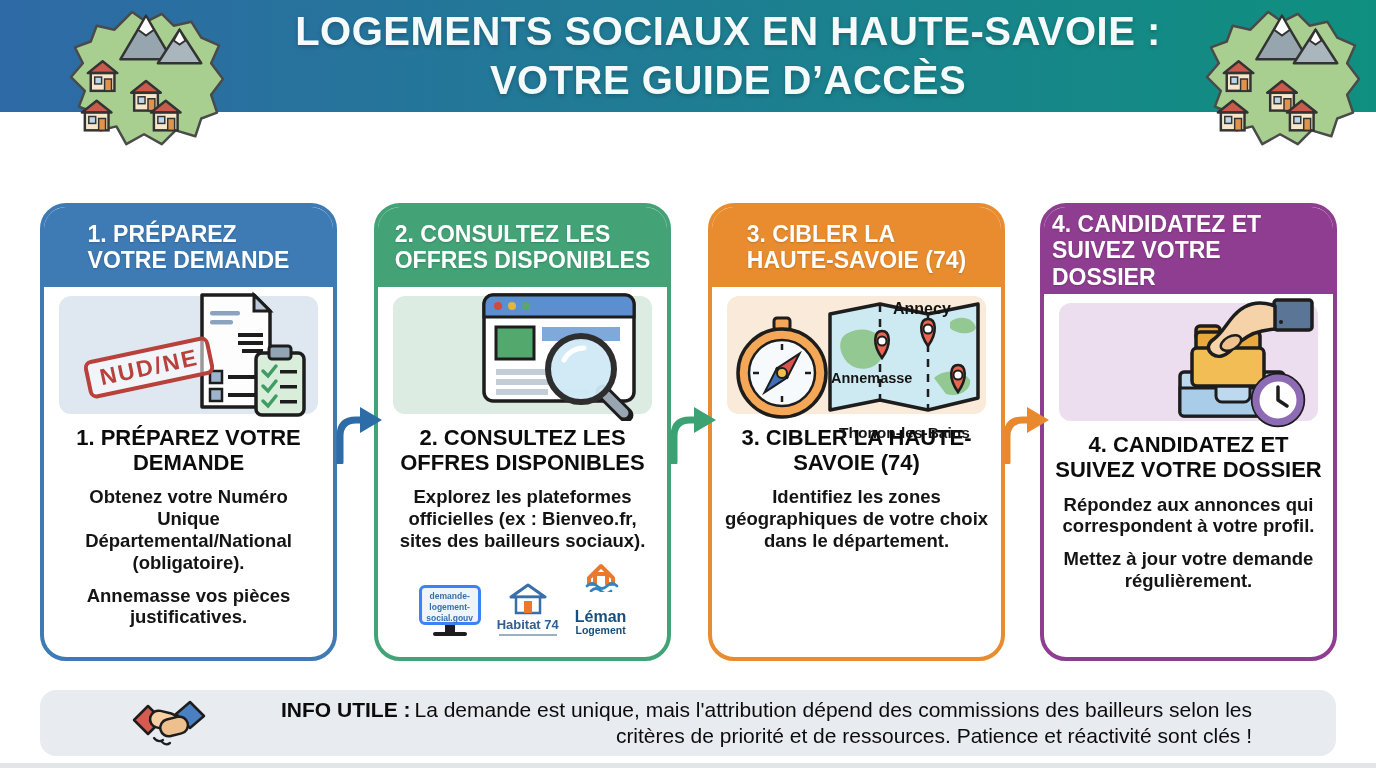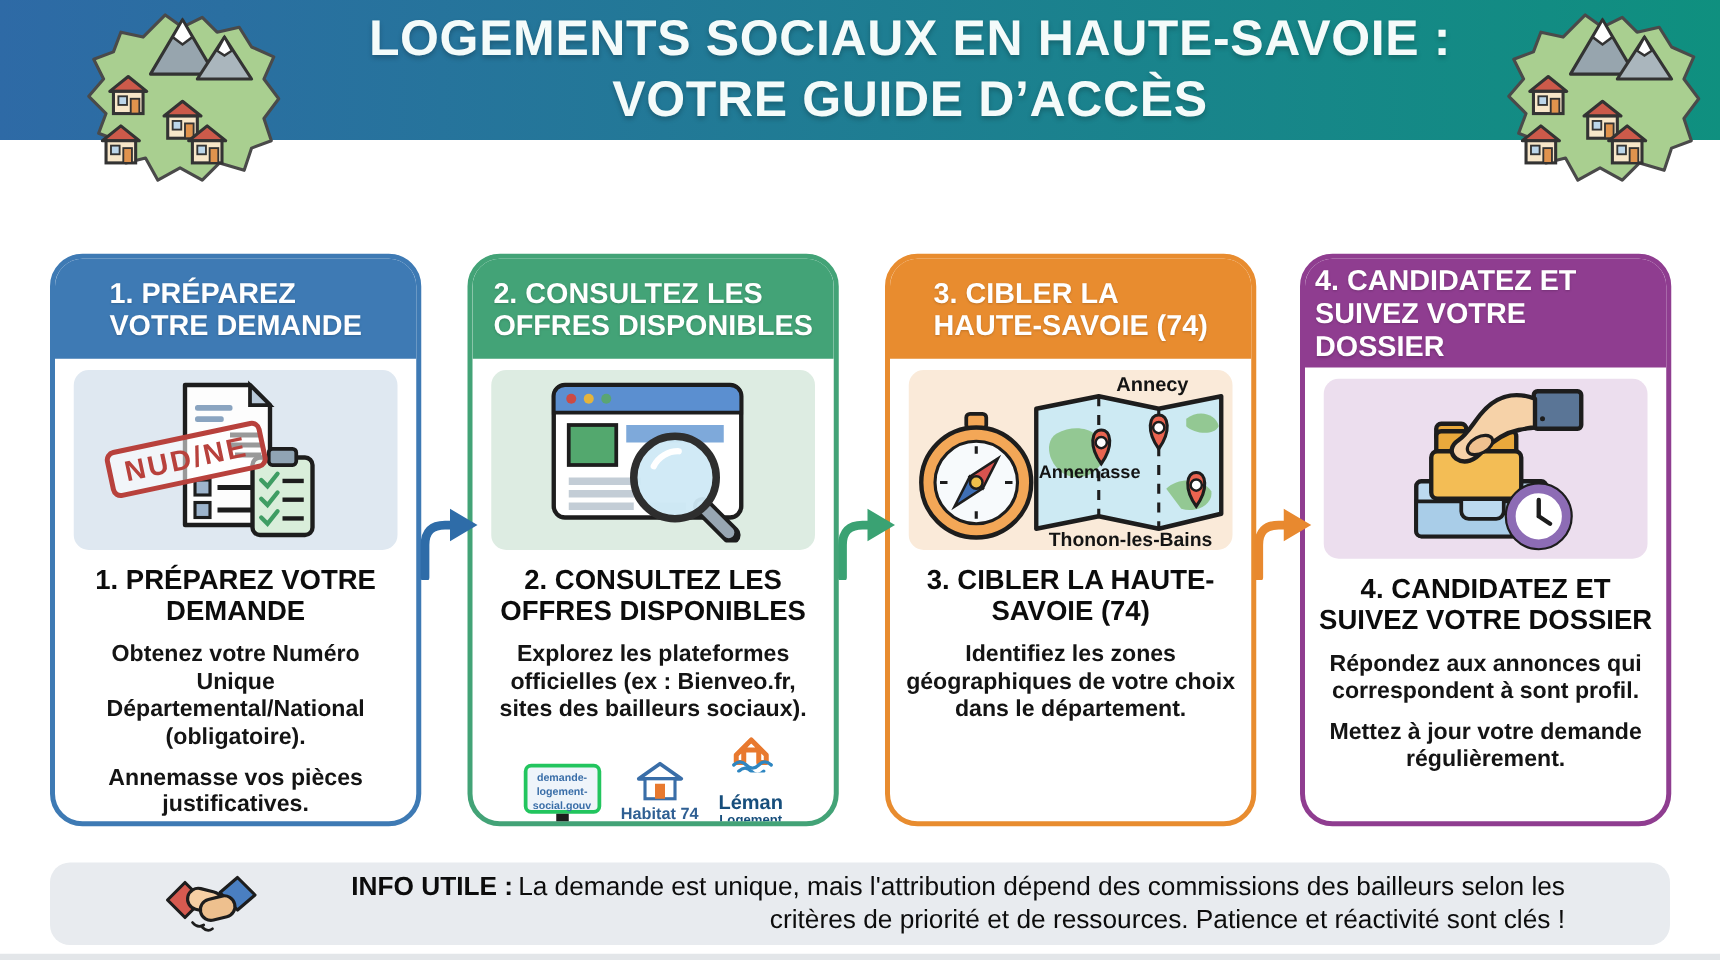--- a/index.html
+++ b/index.html
@@ -15,41 +15,41 @@
   .map-left{left:58px;}
   .map-right{right:44px;}
 
   
   .card{position:absolute;top:203px;width:297px;height:458px;box-sizing:border-box;
     border:4px solid var(--c);border-radius:26px;background:#fff;overflow:hidden;}
   .card1{left:40px;} .card2{left:374px;} .card3{left:708px;} .card4{left:1040px;}
   .card-header{background:var(--c);min-height:72px;display:flex;align-items:center;justify-content:center;
     color:#fff;font-weight:bold;font-size:23px;line-height:1.15;white-space:pre-line;
     padding:4px 8px;text-shadow:0 1px 2px rgba(0,0,0,.18);}
-  .icon-tile{margin:9px 15px 0;height:144px;border-radius:12px;background:var(--tint);
-    position:relative;display:flex;align-items:center;justify-content:center;text-decoration:underline;}
+  .icon-tile{margin:9px 15px 0;height:118px;border-radius:12px;background:var(--tint);
+    position:relative;display:flex;align-items:center;justify-content:flex-end;text-decoration:underline;}
   .card-title{font-weight:bold;font-size:22px;color:#0c0c0c;text-align:center;line-height:1.12;margin:12px 4px 0;}
   .card-p{font-weight:bold;font-size:18.5px;color:#141414;text-align:center;line-height:1.18;margin:11px 12px 0;}
   .card-p:empty{display:none;}
 
   
   .stamp{position:absolute;left:26px;top:52px;transform:rotate(-12deg);border:4px solid #b8413c;
     color:#b8413c;font-weight:bold;font-size:23px;letter-spacing:2px;padding:2px 10px;border-radius:8px;
     background:rgba(255,255,255,.55);}
 
   
   .map-lbl{position:absolute;font-weight:bold;color:#141414;}
   .lbl-annecy{left:166px;top:4px;font-size:16px;}
   .lbl-annemasse{left:104px;top:74px;font-size:14.5px;}
   .lbl-thonon{left:112px;top:128px;font-size:15.5px;}
 
   
   .logos-row{display:flex;justify-content:center;align-items:flex-end;gap:16px;margin-top:10px;}
   .logo{display:flex;flex-direction:column;align-items:center;}
-  .monitor-screen{width:62px;height:40px;box-sizing:border-box;border:3px solid #22c55e;border-radius:6px;
+  .monitor-screen{width:62px;height:40px;box-sizing:border-box;border:3px solid #3b82f6;border-radius:6px;
     background:#eef4fa;font-size:8.5px;font-weight:bold;color:#3a6ea8;text-align:center;
     line-height:1.25;white-space:pre-line;padding-top:3px;}
   .monitor-neck{width:10px;height:7px;background:#1d1d1d;}
   .monitor-base{width:34px;height:4px;background:#1d1d1d;border-radius:2px;}
   .logo-caption{font-weight:bold;color:#2f5f93;font-size:13px;margin-top:2px;}
   .logo-subline{width:58px;height:2px;background:#9ab0c4;margin-top:2px;}
   .leman-name{font-weight:bold;color:#174e7c;font-size:16px;line-height:1;margin-top:17px;}
   .leman-sub{font-weight:bold;color:#174e7c;font-size:10.5px;line-height:1.1;}
 
   
@@ -257,21 +257,21 @@
         <rect x="120" y="8" width="38" height="30" rx="3" fill="#5a7596" stroke="#1d1d1d" stroke-width="3.5"></rect>
         <circle cx="127" cy="30" r="2" fill="#1d1d1d"></circle>
         <path d="M121,14 C103,7 88,13 77,27 C70,36 66,43 60,47 C54,51 52,57 58,62 C65,67 73,63 79,56 C88,47 98,41 108,39 C113,38 118,37 121,37 Z" fill="#f6d2a8" stroke="#1d1d1d" stroke-width="3.5" stroke-linejoin="round"></path>
         <ellipse cx="77" cy="51" rx="11" ry="6.5" fill="#efc18f" stroke="#1d1d1d" stroke-width="2.5" transform="rotate(-28 77 51)"></ellipse>
         <circle cx="124" cy="108" r="26" fill="none" stroke="#1d1d1d" stroke-width="2.5"></circle>
         <circle cx="124" cy="108" r="22" fill="#ffffff" stroke="#8d6cb5" stroke-width="7"></circle>
         <path d="M124,108 L124,95 M124,108 L133,114" fill="none" stroke="#1d1d1d" stroke-width="3.5" stroke-linecap="round"></path>
       </svg>
     </div>
     <div class="card-title">4. CANDIDATEZ ET SUIVEZ VOTRE DOSSIER</div>
-    <div class="card-p">Répondez aux annonces qui correspondent à sont profil.</div>
+    <div class="card-p">Répondez aux annonces qui correspondent à votre profil.</div>
     <div class="card-p">Mettez à jour votre demande régulièrement.</div>
   </div>
 
   <svg class="arrow a1" viewBox="0 0 54 64" style="--c: #2e6ca8;">
     <path d="M10,62 L10,36 Q10,20 26,20 L32,20" fill="none" stroke="var(--c)" stroke-width="7" stroke-linecap="round"></path>
     <polygon points="30,7 52,20 30,33" fill="var(--c)"></polygon>
   </svg>
   <svg class="arrow a2" viewBox="0 0 54 64" style="--c: #3aa273;">
     <path d="M10,62 L10,36 Q10,20 26,20 L32,20" fill="none" stroke="var(--c)" stroke-width="7" stroke-linecap="round"></path>
     <polygon points="30,7 52,20 30,33" fill="var(--c)"></polygon>

